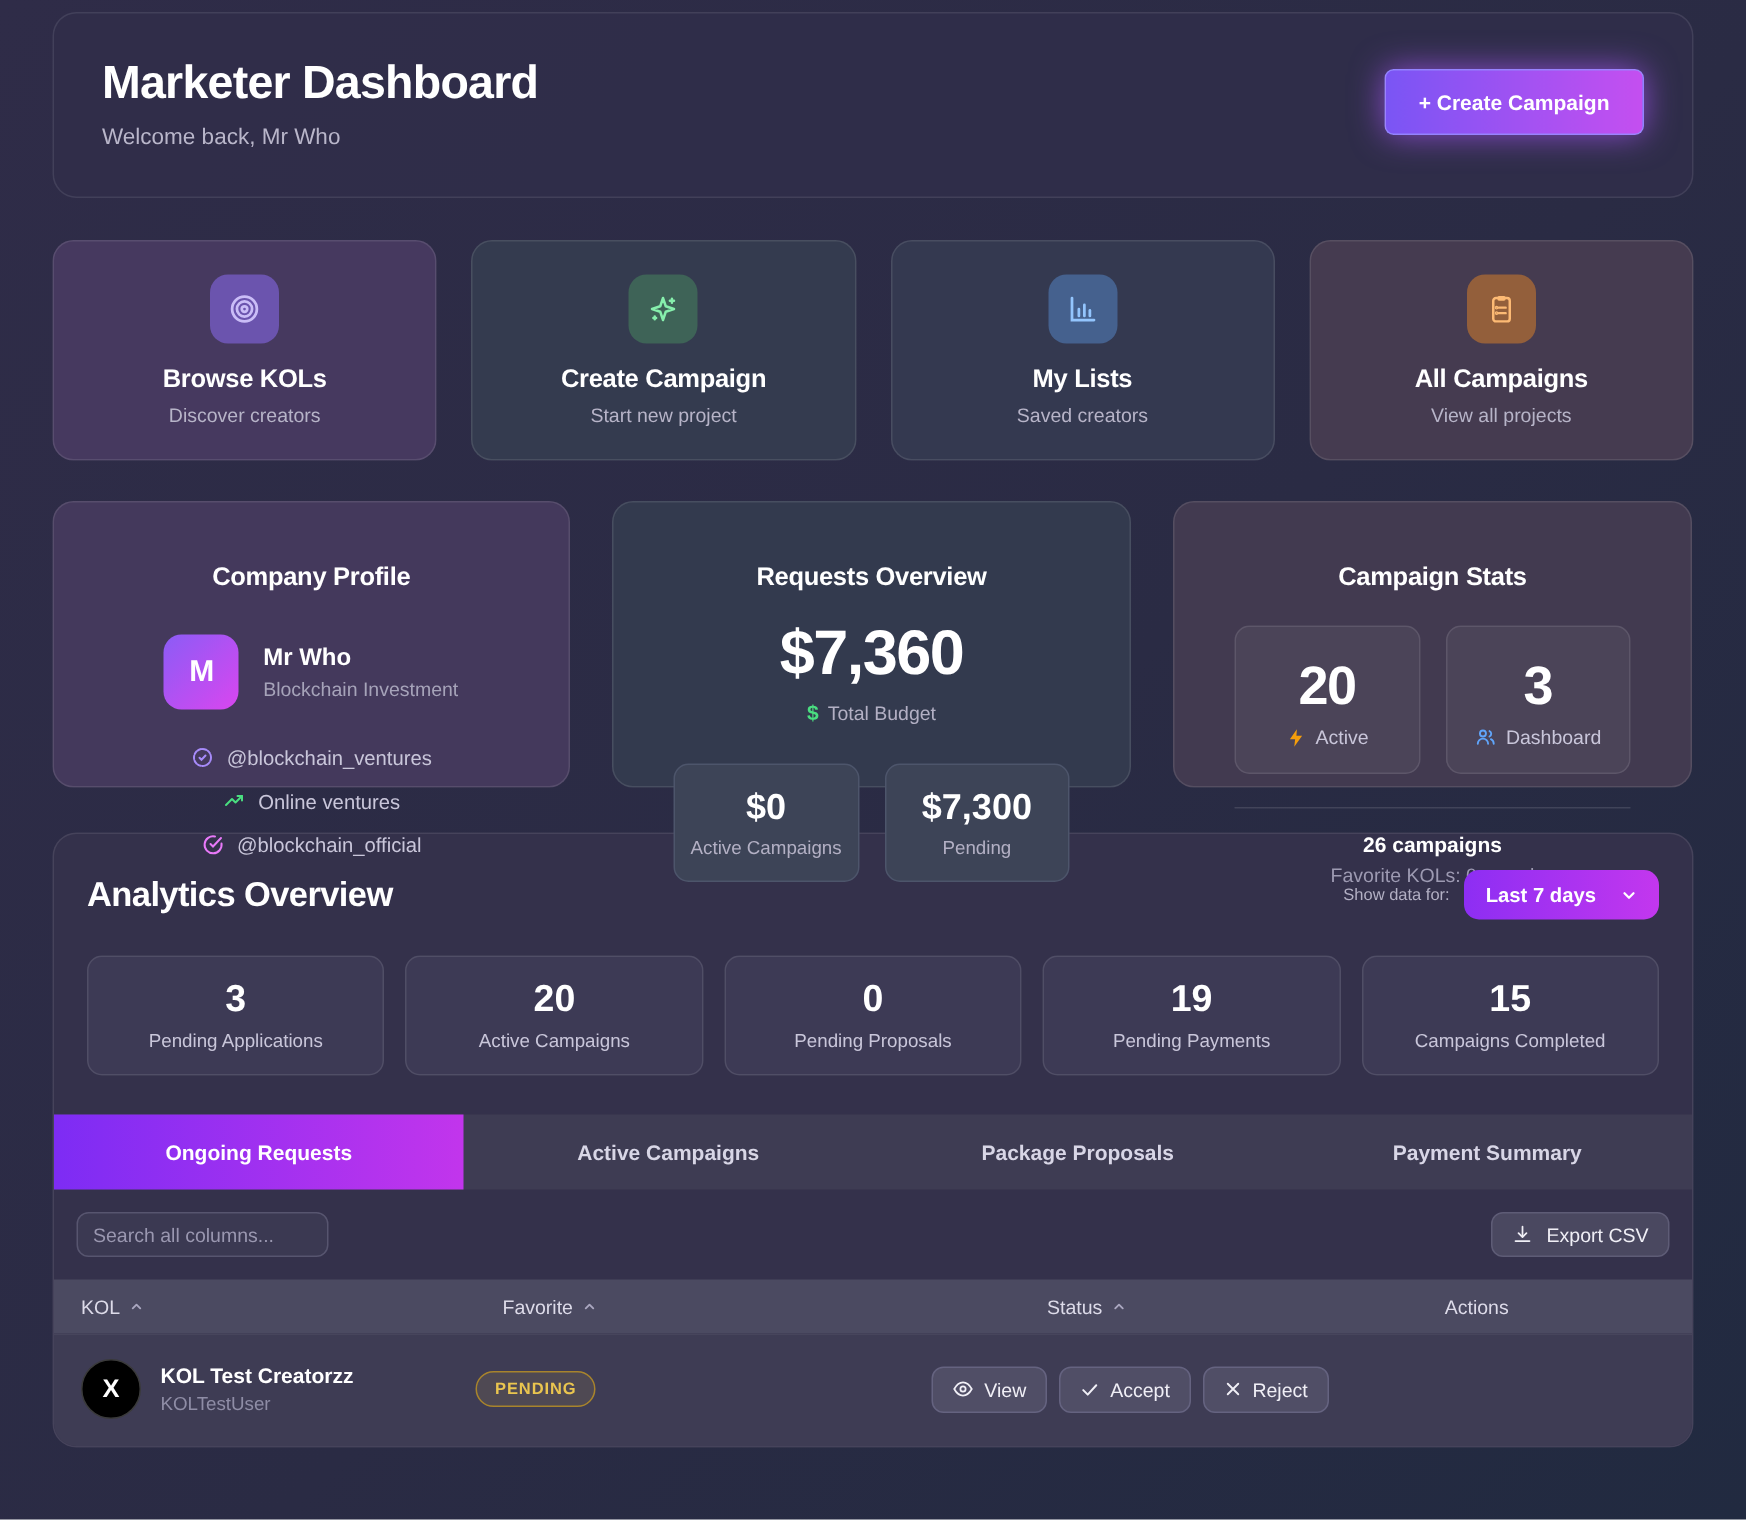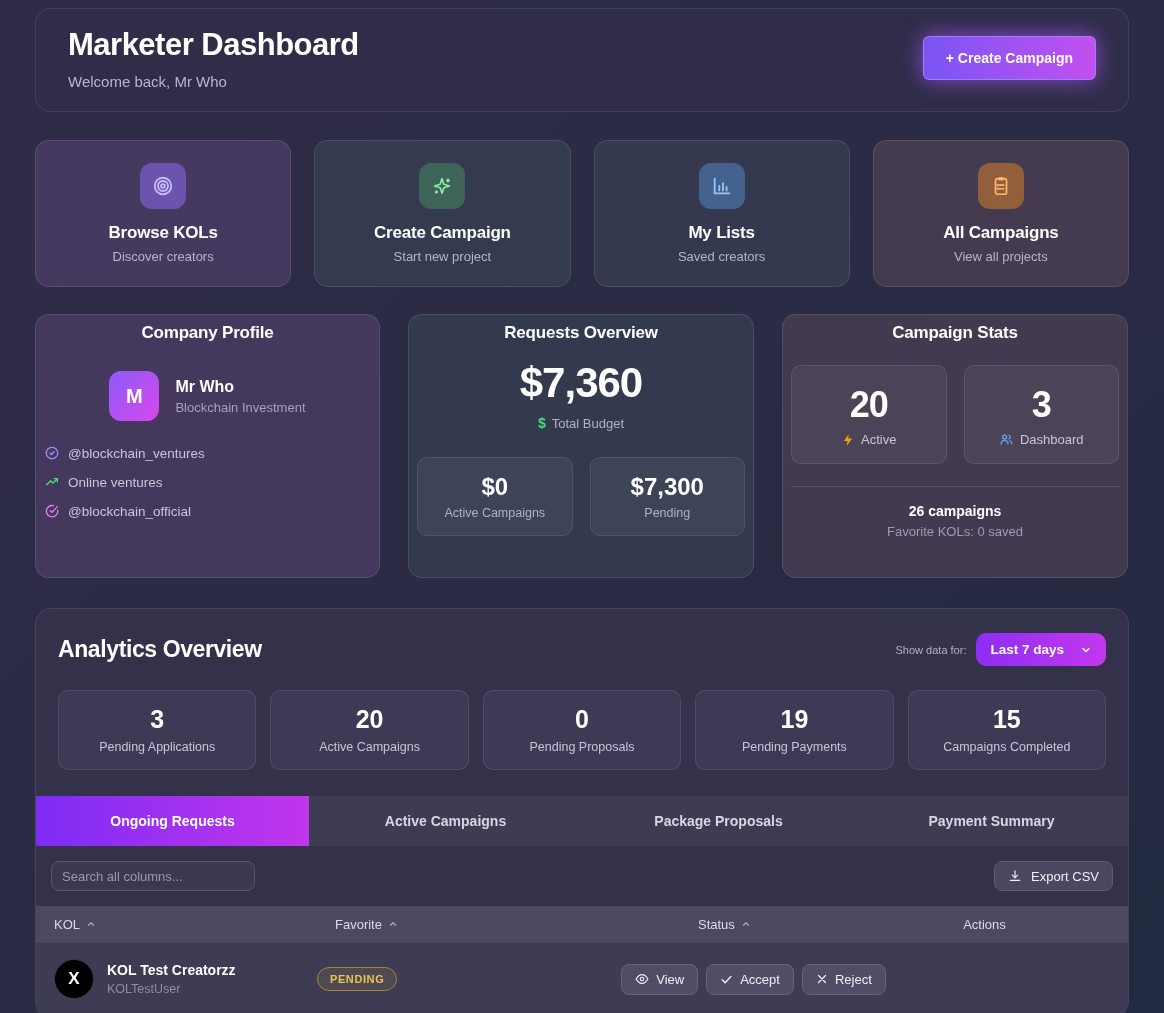--- a/index.html
+++ b/index.html
@@ -14,21 +14,21 @@
   .panel {
     border:1px solid rgba(255,255,255,.09);
     border-radius:16px;
   }
 
   
   .header {
     background:rgba(48,46,74,.85);
     padding:26px 32px 30px;
     display:flex; justify-content:space-between; align-items:center;
-    height:104px;
+    height:124px;
   }
   .header h1 { font-size:31px; font-weight:800; letter-spacing:-.5px; color:#fff; margin-bottom:10px; }
   .header .sub { font-size:15px; color:#b9b6ca; }
   .btn-create {
     background:linear-gradient(90deg,#7a55f4 0%,#c44ff0 100%);
     border:1px solid rgba(150,140,255,.85);
     box-shadow:0 0 22px rgba(168,85,247,.75);
     color:#fff; font-weight:700; font-size:14px;
     padding:13px 22px; border-radius:6px; cursor:pointer;
     font-family:inherit;
@@ -51,34 +51,34 @@
   .qc-purple .iconbox { background:#6b54ae; color:#cabdf7; }
   .qc-teal { background:#343b4f; }
   .qc-teal .iconbox { background:#3e6357; color:#86efac; }
   .qc-blue { background:#343950; }
   .qc-blue .iconbox { background:#45618e; color:#93c5fd; }
   .qc-orange { background:#453b50; }
   .qc-orange .iconbox { background:#935f3b; color:#fdba74; }
 
   
   .info-row { display:grid; grid-template-columns:345px 346px 346px; gap:28px; margin-top:27px; }
-  .info-card { border-radius:14px; border:1px solid rgba(255,255,255,.10); height:264px; padding:8px; }
+  .info-card { border-radius:14px; border:1px solid rgba(255,255,255,.10); height:191px; padding:40px; }
   .info-card h2 { font-size:17px; font-weight:800; text-align:center; color:#fff; letter-spacing:-.2px; }
 
   .card-profile { background:#44395c; }
   .profile-main { display:flex; align-items:center; gap:16px; justify-content:center; margin-top:28px; }
   .avatar {
     width:50px; height:50px; border-radius:12px;
     background:linear-gradient(135deg,#8b5cf6,#d946ef);
     display:flex; align-items:center; justify-content:center;
     font-size:20px; font-weight:800; color:#fff;
   }
   .profile-name { font-size:16px; font-weight:700; color:#fff; margin-bottom:4px; }
   .profile-industry { font-size:13px; color:#a6a3b9; }
-  .profile-links { margin-top:24px; display:flex; flex-direction:column; gap:13px; }
+  .profile-links { margin-top:24px; display:flex; flex-direction:column; gap:13px; align-items:center; }
   .plink { display:flex; align-items:center; gap:8px; font-size:13.5px; color:#c9c6da; }
 
   .card-spending { background:#333a4e; }
   .spend-total { text-align:center; margin-top:16px; }
   .spend-total .big { font-size:42px; font-weight:800; color:#fff; letter-spacing:-1px; }
   .spend-total .lbl { margin-top:8px; font-size:13px; color:#b3b0c4; display:flex; align-items:center; justify-content:center; gap:6px; }
   .dollar { color:#4ade80; font-weight:700; font-size:14px; }
   .spend-sub { display:grid; grid-template-columns:1fr 1fr; gap:17px; margin-top:26px; }
   .subcard {
     background:#3d4457; border:1px solid #4d556b; border-radius:10px;
@@ -121,21 +121,21 @@
 
   .tabs { display:grid; grid-template-columns:repeat(4,1fr); background:#3e3c53; height:50px; }
   .tab {
     display:flex; align-items:center; justify-content:center;
     font-size:14px; font-weight:700; color:#d8d6e6; cursor:pointer;
   }
   .tab.active { background:linear-gradient(90deg,#7d2cf4 0%,#c235ec 100%); color:#fff; }
 
   .toolbar { display:flex; justify-content:space-between; align-items:center; padding:15px; }
   .search-input {
-    width:204px; height:30px; background:rgba(255,255,255,.04);
+    width:168px; height:30px; background:rgba(255,255,255,.04);
     border:1px solid #57556f; border-radius:8px; padding:0 10px;
     color:#e8e6f2; font-size:13px; font-family:inherit; outline:none;
   }
   .search-input::placeholder { color:#9a97b0; }
   .btn-export {
     height:30px; background:#4a4860; border:1px solid #5e5c76; border-radius:8px;
     color:#f0eff6; font-size:13px; display:flex; align-items:center; gap:9px;
     padding:0 13px; cursor:pointer; font-family:inherit;
   }
 

